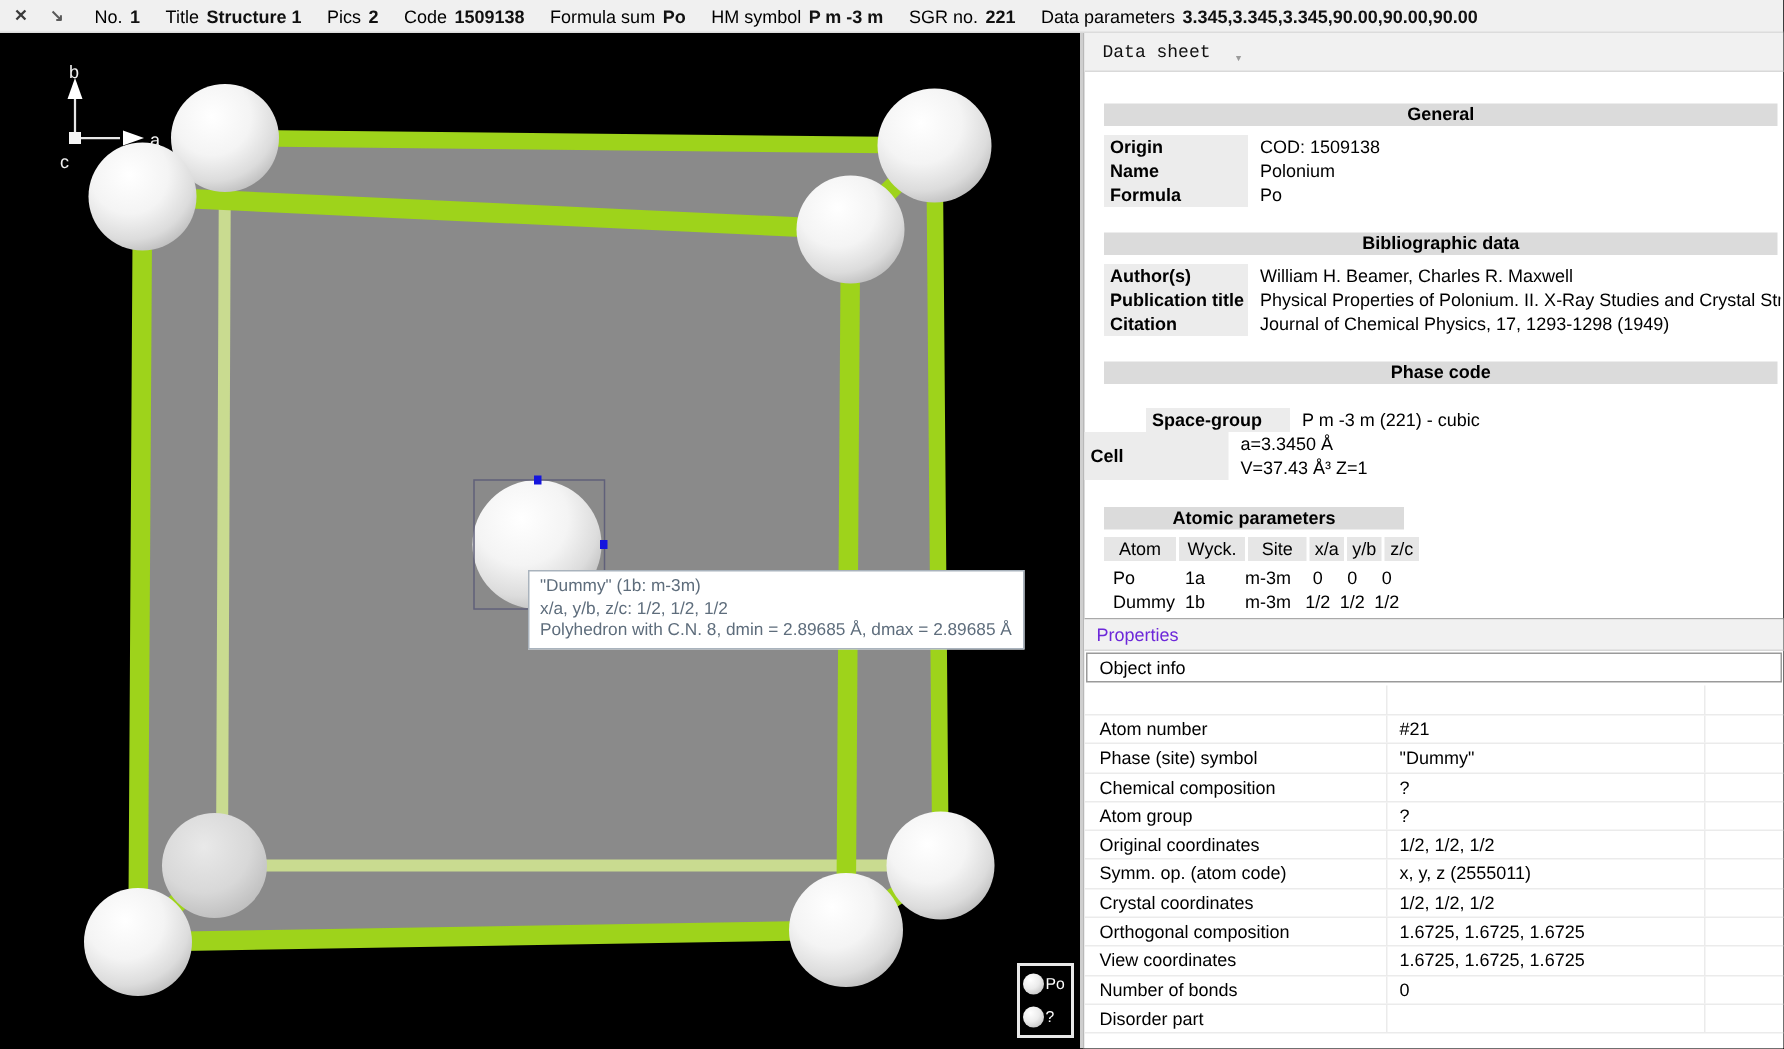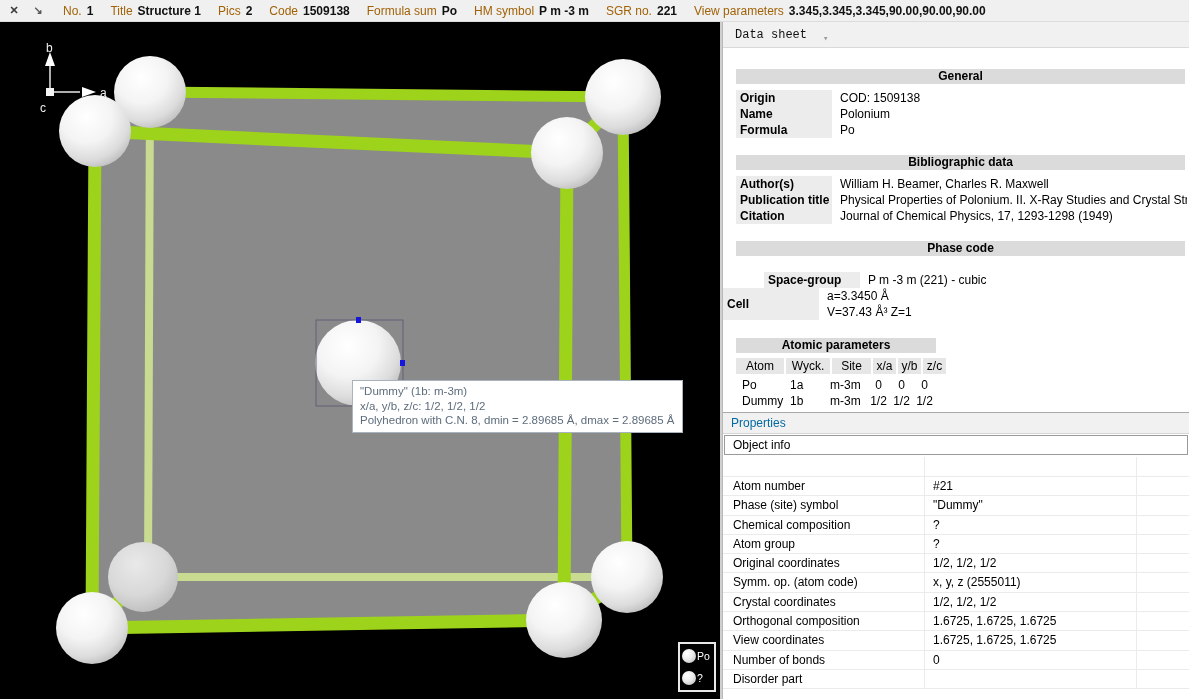--- a/index.html
+++ b/index.html
@@ -9,21 +9,21 @@
 
   
   #toolbar { position:absolute; left:0; top:0; width:1189px; height:22px;
              background:#f0f0f0; border-bottom:1px solid #dcdcdc;
              display:flex; align-items:center; font-size:12px; }
   .tb-icon { width:16px; text-align:center; color:#3a3a3a; font-size:11px;
              font-weight:bold; cursor:default; }
   #tb-close { margin-left:6px; }
   #tb-arrow { margin-left:8px; color:#5a5a5a; }
   .tb-field { display:flex; margin-left:17px; white-space:nowrap; }
-  .tb-label { color:#a16207; margin-right:5px; }
+  .tb-label { color:#000000; margin-right:5px; }
   .tb-value { color:#111; font-weight:600; }
 
   
   #viewport { position:absolute; left:0; top:22px; width:720px; height:677px;
               background:#000; }
   #splitter { position:absolute; left:720px; top:22px; width:2px; height:677px;
               background:#cfcfcf; }
   #tooltip { position:absolute; left:352px; top:358px; background:#ffffff;
              border:1px solid #a9b3bd; color:#5e6d7c; font-size:11.5px;
              line-height:14.5px; padding:3px 7px 4px 7px; white-space:nowrap; }
@@ -64,21 +64,21 @@
   .at-c2 { width:39px; padding-left:2px; }
   .at-c3, .at-c4, .at-c5 { width:23px; text-align:center; }
   .at-head .at-cell { background:#e6e6e6; font-weight:normal; text-align:center;
                       padding-left:0; margin-right:2px; }
   .at-body-first { margin-top:3px; }
 
   
   #props { position:absolute; left:0; top:390px; width:466px; bottom:0;
            border-top:1px solid #a9a9a9; background:#fff; }
   #props-header { height:21px; background:#f1f1f1; border-bottom:1px solid #d7d7d7;
-                  line-height:20px; padding-left:8px; color:#0369a1; }
+                  line-height:20px; padding-left:8px; color:#6d28d9; }
   #object-info { margin:1px 1px 0 1px; height:20px; border:1px solid #9a9a9a;
                  line-height:18px; padding-left:8px; background:#fff; }
   #props-table { margin-top:2px; }
   .prow { display:flex; height:19.3px; line-height:19px; border-bottom:1px solid #ebebeb; }
   .prow-empty { height:20px; }
   .pcell-label { width:202px; flex:0 0 202px; border-right:1px solid #ebebeb;
                  padding-left:10px; white-space:nowrap; overflow:hidden; }
   .pcell-value { width:212px; flex:0 0 212px; border-right:1px solid #ebebeb;
                  padding-left:8px; white-space:nowrap; overflow:hidden; }
   .pcell-extra { flex:1; }
@@ -113,21 +113,21 @@
     </span>
     <span class="tb-field">
       <span class="tb-label">HM symbol</span>
       <span class="tb-value">P m -3 m</span>
     </span>
     <span class="tb-field">
       <span class="tb-label">SGR no.</span>
       <span class="tb-value">221</span>
     </span>
     <span class="tb-field">
-      <span class="tb-label">View parameters</span>
+      <span class="tb-label">Data parameters</span>
       <span class="tb-value">3.345,3.345,3.345,90.00,90.00,90.00</span>
     </span>
   </div>
 
   <div id="viewport">
     <svg width="720" height="677" viewBox="0 0 720 677">
       <defs>
         <radialGradient id="gradBright" cx="0.38" cy="0.3" r="0.8">
           <stop offset="0%" stop-color="#ffffff"></stop>
           <stop offset="45%" stop-color="#f4f4f4"></stop>

